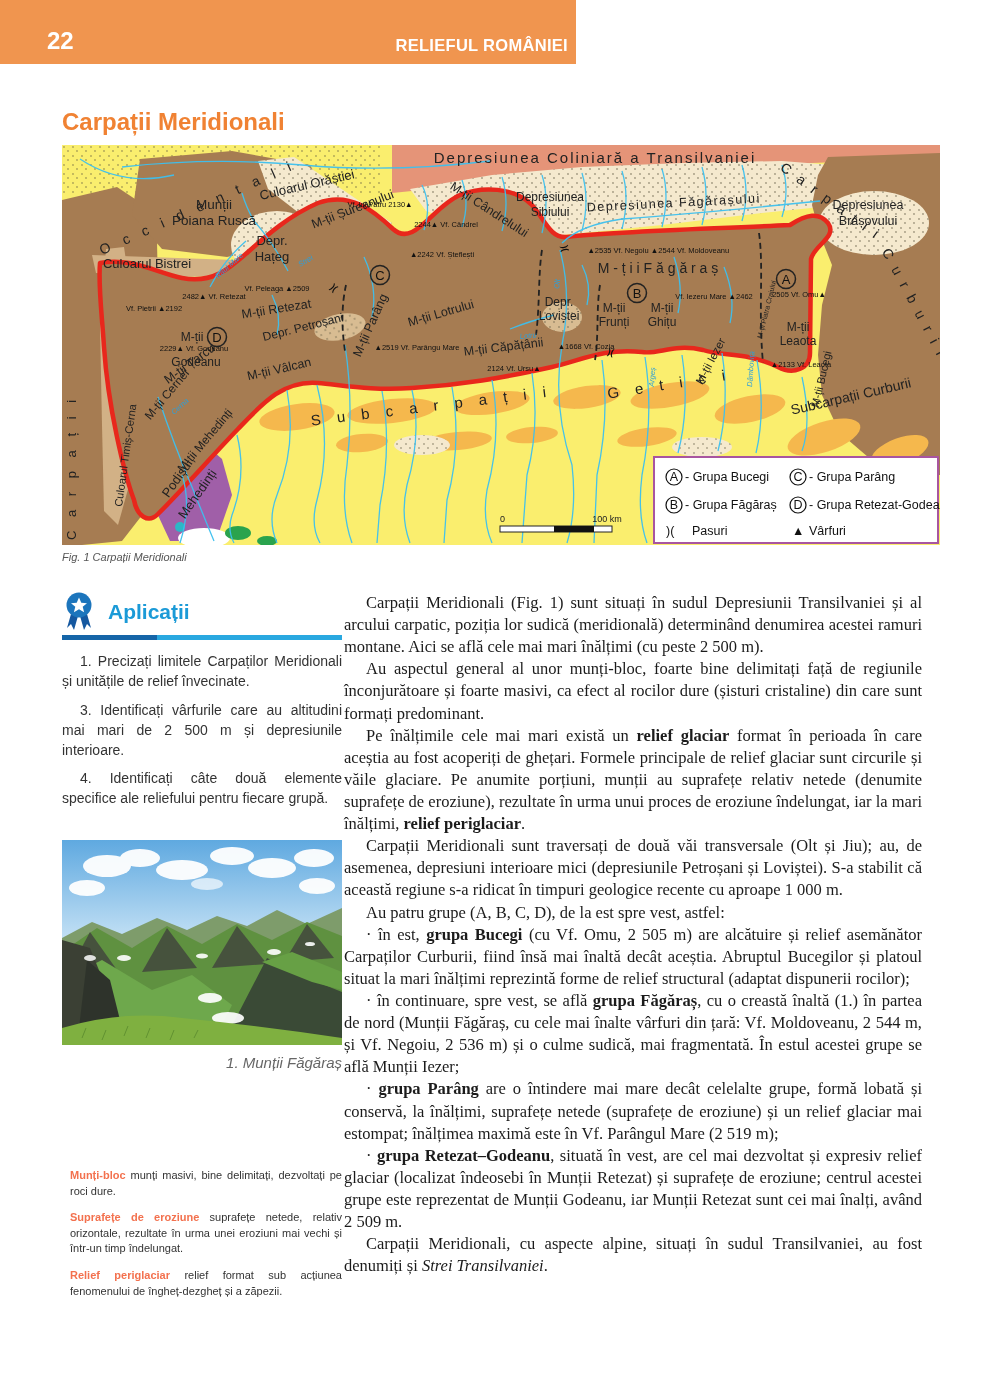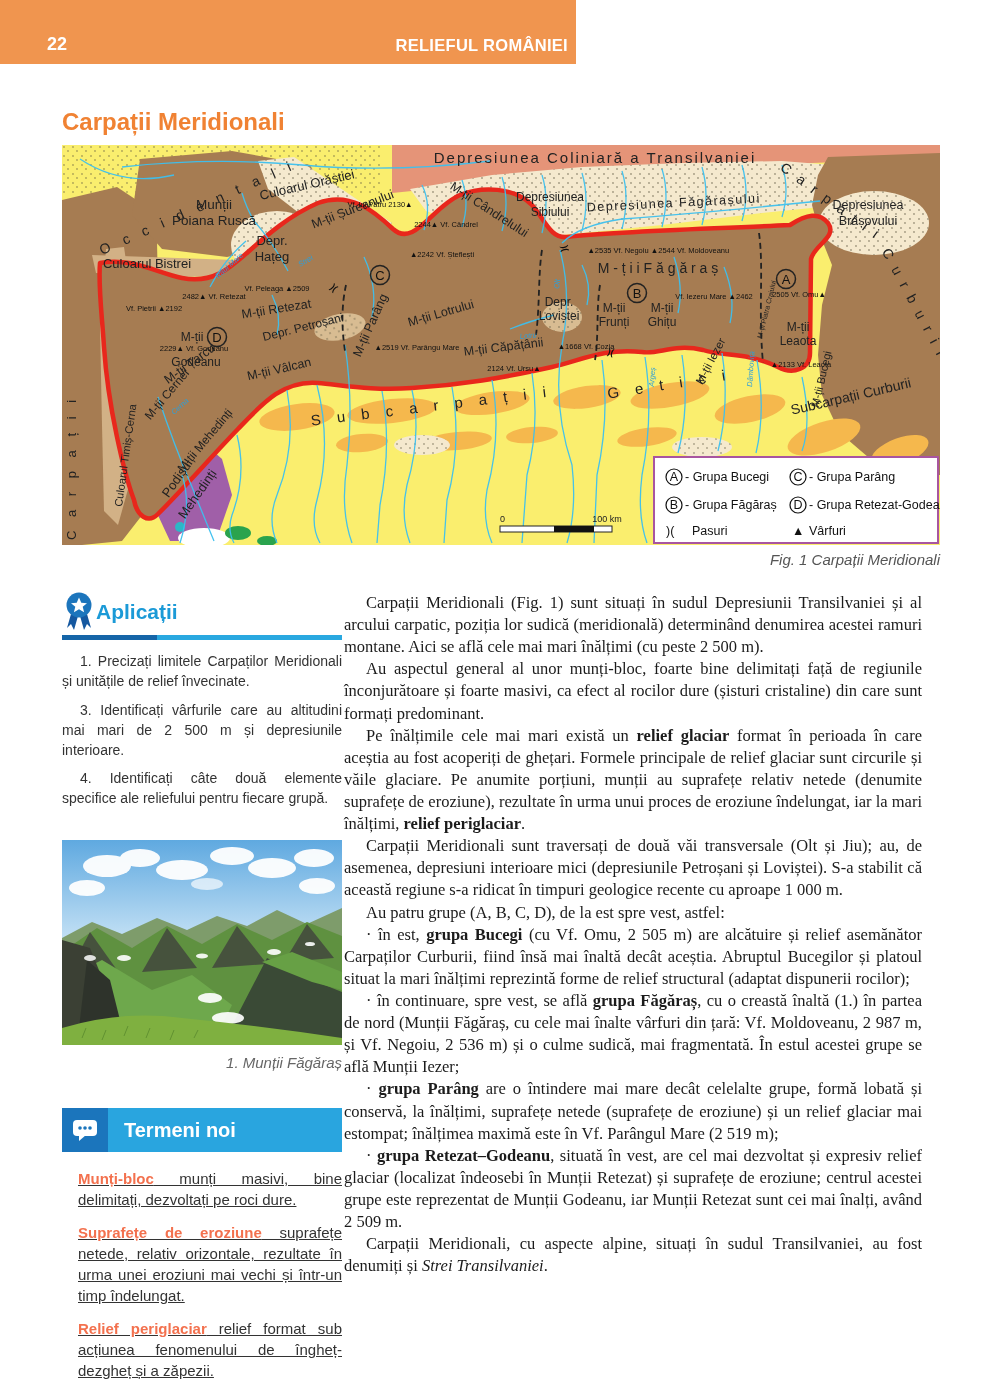--- a/index.html
+++ b/index.html
@@ -2,53 +2,53 @@
 <html><head>
 <meta charset="utf-8">
 <style>
   html,body{margin:0;padding:0;}
   body{width:1000px;height:1390px;position:relative;background:#fff;
        font-family:"Liberation Sans",sans-serif;overflow:hidden;}
 
   .header{position:absolute;left:0;top:0;width:576px;height:64px;background:#F0954F;
           color:#fff;display:flex;justify-content:space-between;align-items:flex-end;
           padding:0 8px 9px 47px;box-sizing:border-box;font-weight:bold;}
-  .page-num{font-size:18px;}
+  .page-num{font-size:24px;}
   .chapter{font-size:16.5px;letter-spacing:.3px;text-align:center;}
 
   .page-title{position:absolute;left:62px;top:92px;font-size:24px;font-weight:bold;color:#F08233;}
 
   .map-wrap{position:absolute;left:62px;top:145px;width:878px;height:400px;}
   .map-wrap svg{display:block;}
   .map-wrap text{font-family:"Liberation Sans",sans-serif;}
   .ml{fill:#222;}
   .peak{font-size:7.5px;fill:#111;}
   .rv{fill:#2E9FD8;font-style:italic;font-size:7.5px;}
   .lg{font-family:"Liberation Serif",serif;font-size:12.5px;fill:#111;}
 
-  .fig-caption{position:absolute;left:62px;top:551px;width:878px;text-align:right;
-               font-style:italic;color:#555;font-size:15px;}
+  .fig-caption{position:absolute;left:62px;top:551px;width:878px;text-align:left;
+               font-style:italic;color:#555;font-size:11px;}
 
   .sidebar{position:absolute;left:62px;top:592px;width:280px;height:760px;}
-  .apl-header{display:flex;align-items:center;height:40px;}
+  .apl-header{display:flex;align-items:center;gap:12px;height:40px;}
   .apl-title{color:#1B9AD7;font-size:21px;font-weight:bold;}
   .apl-rule{height:5px;background:#29A8E0;margin-top:3px;position:relative;}
   .apl-rule::before{content:"";position:absolute;left:0;top:0;width:95px;height:5px;background:#1565A8;}
   .tasks{margin-top:12px;}
   .task{font-size:14px;line-height:1.42;color:#333;text-align:justify;text-indent:18px;margin:0 0 9px 0;}
   .photo{position:absolute;top:248px;left:0;width:280px;height:205px;}
   .photo-caption{position:absolute;top:462px;left:0;width:280px;text-align:right;
                  font-style:italic;color:#666;font-size:15px;}
   .termeni-banner{position:absolute;top:516px;left:0;width:280px;height:44px;background:#29A5DF;
                   display:flex;align-items:center;}
   .termeni-icon{width:46px;height:44px;background:#1B75BC;display:flex;align-items:center;
                 justify-content:center;flex:none;}
   .termeni-title{color:#fff;font-weight:bold;font-size:20px;margin-left:16px;}
   .terms{position:absolute;top:576px;left:0;width:280px;}
-  .term-p{font-size:15px;line-height:1.42;color:#333;text-align:justify;margin:0 0 11px 16px;text-decoration:underline;}
+  .term-p{font-size:11px;line-height:1.42;color:#333;text-align:justify;margin:0 0 11px 8px;}
   .term-name{color:#F3714E;font-weight:bold;}
 
   .main{position:absolute;left:344px;top:592px;width:578px;}
   .para{font-family:"Liberation Serif",serif;font-size:16.5px;line-height:1.34;color:#1b1b1b;
         text-align:justify;text-indent:22px;margin:0;}
   .para b{font-weight:bold;}
   .para .it{font-style:italic;}
 </style>
 </head>
 <body>
@@ -380,44 +380,32 @@
           <path d="M40,200 L44,190"></path>
           <path d="M62,196 L66,186"></path>
         <path d="M84,198 L88,188"></path>
           <path d="M108,200 L112,190"></path>
           <path d="M132,198 L136,190"></path>
       </g>
     </svg>
   </div>
   <div class="photo-caption">1. Munții Făgăraș</div>
 
-  <div class="termeni-banner">
-    <span class="termeni-icon">
-      <svg width="26" height="24" viewBox="0 0 26 24">
-        <rect x="1" y="2" width="24" height="16" rx="4" fill="#fff"></rect>
-        <polygon points="7,17 7,23 14,17" fill="#fff"></polygon>
-        <circle cx="8" cy="10" r="1.8" fill="#1B75BC"></circle>
-        <circle cx="13" cy="10" r="1.8" fill="#1B75BC"></circle>
-        <circle cx="18" cy="10" r="1.8" fill="#1B75BC"></circle>
-      </svg>
-    </span>
-    <span class="termeni-title">Termeni noi</span>
-  </div>
 
   <div class="terms">
     <p class="term-p"><span class="term-name">Munți-bloc</span><span> munți masivi, bine delimitați, dezvoltați pe roci dure.</span></p>
     <p class="term-p"><span class="term-name">Suprafețe de eroziune</span><span> suprafețe netede, relativ orizontale, rezultate în urma unei eroziuni mai vechi și într-un timp îndelungat.</span></p>
     <p class="term-p"><span class="term-name">Relief periglaciar</span><span> relief format sub acțiunea fenomenului de îngheț-dezgheț și a zăpezii.</span></p>
   </div>
 </aside>
 
 <main class="main">
   <p class="para"><span>Carpații Meridionali (Fig. 1) sunt situați în sudul Depresiunii Transilvaniei și al arcului carpatic, poziția lor sudică (meridională) determinând denumirea acestei ramuri montane. Aici se află cele mai mari înălțimi (cu peste 2 500 m).</span></p>
   <p class="para"><span>Au aspectul general al unor munți-bloc, foarte bine delimitați față de regiunile înconjurătoare și foarte masivi, ca efect al rocilor dure (șisturi cristaline) din care sunt formați predominant.</span></p>
   <p class="para"><span>Pe înălțimile cele mai mari există un </span><b>relief glaciar</b><span> format în perioada în care aceștia au fost acoperiți de ghețari. Formele principale de relief glaciar sunt circurile și văile glaciare. Pe anumite porțiuni, munții au suprafețe relativ netede (denumite suprafețe de eroziune), rezultate în urma unui proces de eroziune îndelungat, iar la mari înălțimi, </span><b>relief periglaciar</b><span>.</span></p>
   <p class="para"><span>Carpații Meridionali sunt traversați de două văi transversale (Olt și Jiu); au, de asemenea, depresiuni interioare mici (depresiunile Petroșani și Loviștei). S-a stabilit că această regiune s-a ridicat în timpuri geologice recente cu aproape 1 000 m.</span></p>
   <p class="para"><span>Au patru grupe (A, B, C, D), de la est spre vest, astfel:</span></p>
   <p class="para"><span>· în est, </span><b>grupa Bucegi</b><span> (cu Vf. Omu, 2 505 m) are alcătuire și relief asemănător Carpaților Curburii, fiind însă mai înaltă decât aceștia. Abruptul Bucegilor și platoul situat la mari înălțimi reprezintă forme de relief structural (adaptat dispunerii rocilor);</span></p>
-  <p class="para"><span>· în continuare, spre vest, se află </span><b>grupa Făgăraș</b><span>, cu o creastă înaltă (1.) în partea de nord (Munții Făgăraș, cu cele mai înalte vârfuri din țară: Vf. Moldoveanu, 2 987 m, și Vf. Negoiu, 2 536 m) și o culme sudică, mai fragmentată. În estul acestei grupe se află Munții Iezer;</span></p>
+  <p class="para"><span>· în continuare, spre vest, se află </span><b>grupa Făgăraș</b><span>, cu o creastă înaltă (1.) în partea de nord (Munții Făgăraș, cu cele mai înalte vârfuri din țară: Vf. Moldoveanu, 2 544 m, și Vf. Negoiu, 2 536 m) și o culme sudică, mai fragmentată. În estul acestei grupe se află Munții Iezer;</span></p>
   <p class="para"><span>· </span><b>grupa Parâng</b><span> are o întindere mai mare decât celelalte grupe, formă lobată și conservă, la înălțimi, suprafețe netede (suprafețe de eroziune) și un relief glaciar mai estompat; înălțimea maximă este în Vf. Parângul Mare (2 519 m);</span></p>
   <p class="para"><span>· </span><b>grupa Retezat–Godeanu</b><span>, situată în vest, are cel mai dezvoltat și expresiv relief glaciar (localizat îndeosebi în Munții Retezat) și suprafețe de eroziune; centrul acestei grupe este reprezentat de Munții Godeanu, iar Munții Retezat sunt cei mai înalți, având 2 509 m.</span></p>
   <p class="para"><span>Carpații Meridionali, cu aspecte alpine, situați în sudul Transilvaniei, au fost denumiți și </span><span class="it">Strei Transilvaniei</span><span>.</span></p>
 </main>
 
 </body></html>

